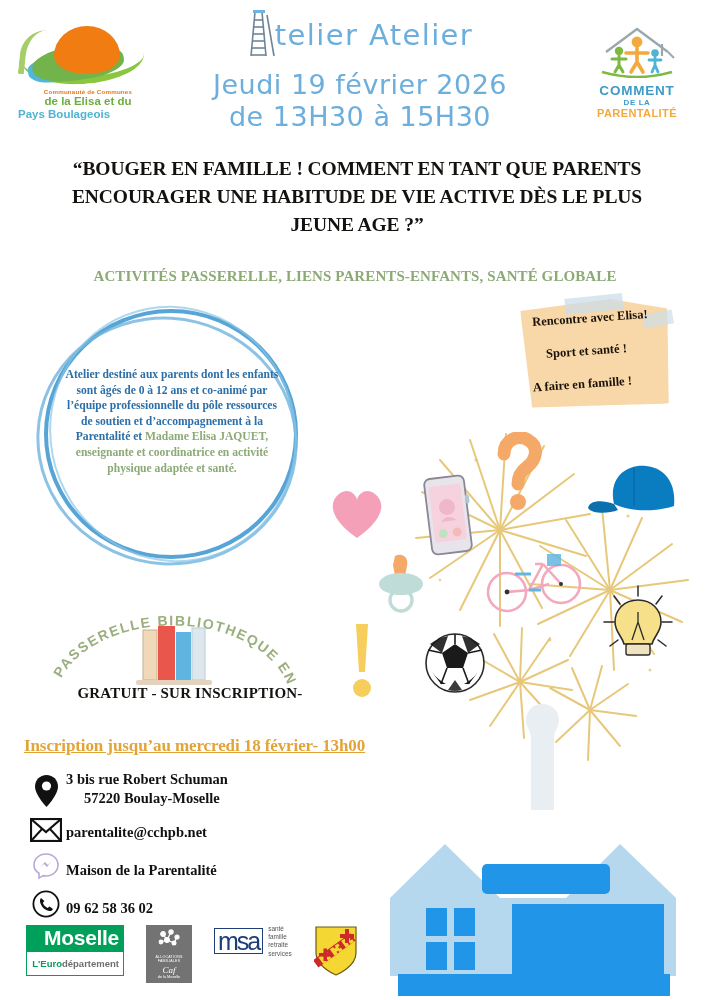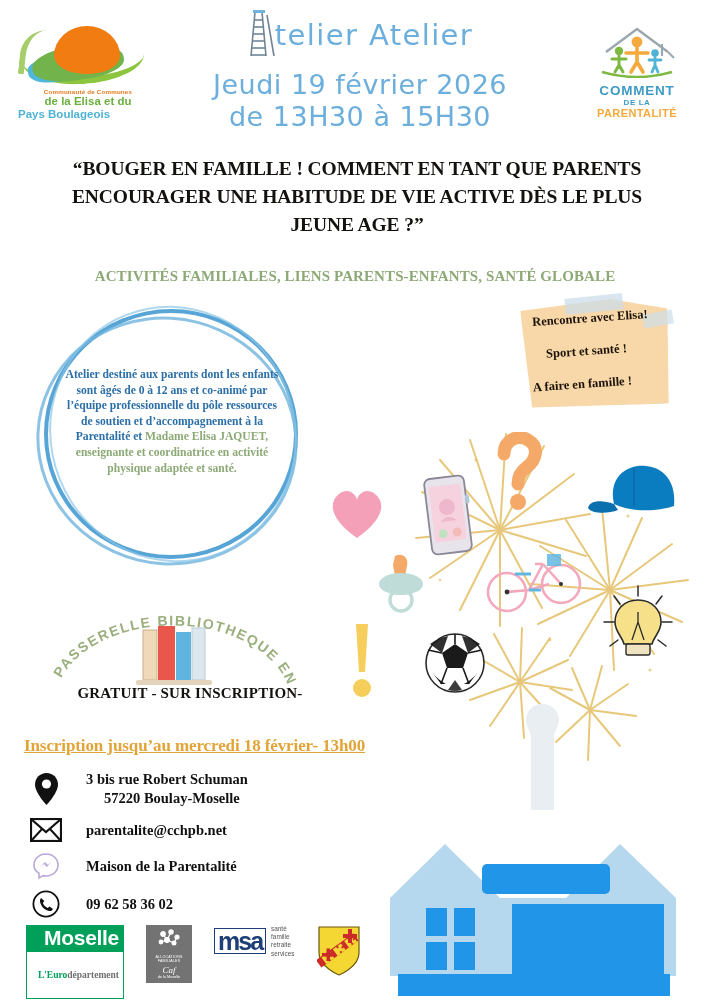--- a/index.html
+++ b/index.html
@@ -140,50 +140,50 @@
     font-family: "Liberation Serif", serif; font-weight: bold; font-size: 15px;
     color: #14120F; letter-spacing: .2px;
   }
   .inscription {
     position: absolute; left: 24px; top: 736px;
     font-family: "Liberation Serif", serif; font-weight: bold; font-size: 17px;
     color: #E3A437; letter-spacing: -.1px; text-decoration: underline;
   }
 
   .contact { position: absolute; left: 26px; top: 768px; width: 360px; }
-  .crow { display: flex; align-items: center; margin-bottom: 8px; gap: 20px; }
+  .crow { display: flex; align-items: flex-end; margin-bottom: 8px; }
   .cicon { width: 40px; flex: 0 0 40px; display: flex; justify-content: center; padding-top: 2px; }
   .ctext {
     font-family: "Liberation Serif", serif; font-weight: bold;
     font-size: 14.5px; color: #111; line-height: 19px; padding-top: 2px;
   }
   .ctext .indent { padding-left: 18px; display: block; }
 
   
   .footer { position: absolute; left: 26px; top: 925px; display: flex; align-items: flex-start; gap: 22px; }
   .moselle-logo { width: 98px; text-align: right; }
   .mos-top {
     background: #00A05A; color: #fff; font-family: "Liberation Sans", sans-serif;
     font-weight: bold; font-size: 21px; padding: 1px 5px 2px; letter-spacing: -.3px;
   }
   .mos-bot {
-    border: 1.5px solid #00A05A; border-top: none; font-family: Liberation Serif, serif;
-    font-size: 9.5px; padding: 18px 4px; color: #6f6f6f; font-weight: bold;
+    border: 1.5px solid #00A05A; border-top: none; font-family: Liberation Sans, sans-serif;
+    font-size: 9.5px; padding: 6px 4px; color: #6f6f6f; font-weight: bold;
   }
   .mos-bot b { color: #00A05A; }
 
   .caf-logo { width: 46px; background: #737373; text-align: center; padding: 3px 2px 4px; }
   .caf-t1 { font-family: "Liberation Sans", sans-serif; font-size: 3.6px; color: #fff;
             letter-spacing: .2px; margin-top: 1px; line-height: 4.4px; }
   .caf-t2 { font-family: "Liberation Serif", serif; font-size: 9px; color: #fff;
             font-style: italic; margin-top: 1px; }
   .caf-t3 { font-family: "Liberation Sans", sans-serif; font-size: 3.8px; color: #fff; }
 
   .msa-logo { display: flex; align-items: center; gap: 5px; }
-  .msa-mark { font-family: "Liberation Sans", sans-serif; font-weight: bold; font-size: 25px;
+  .msa-mark { font-family: "Liberation Sans", sans-serif; font-weight: normal; font-size: 25px;
               color: #1D3E77; border: 1.5px solid #1D3E77; padding: 0 3px; line-height: 24px;
               letter-spacing: -2px; text-align: right; }
   .msa-words { font-family: "Liberation Sans", sans-serif; font-size: 6.4px; color: #555;
                line-height: 8.2px; }
 
   .blazon { width: 44px; height: 52px; }
 
   .illus { position: absolute; pointer-events: none; }
 </style>
 </head>
@@ -246,21 +246,21 @@
         <path d="M63 35 L63 43 M57 38 L69 38 M63 43 L60 50 M63 43 L66 50" stroke="#4FB3D4" stroke-width="2.8" fill="none" stroke-linecap="round"></path>
         <path d="M10 50 Q45 60 80 50" stroke="#7DB843" stroke-width="2.6" fill="none"></path>
       </svg>
       <div class="mp-t1">COMMENT</div>
       <div class="mp-t2">DE LA</div>
       <div class="mp-t3">PARENTALITÉ</div>
     </div>
   </div>
 
   <div class="headline">“BOUGER EN FAMILLE ! COMMENT EN TANT QUE PARENTS ENCOURAGER UNE HABITUDE DE VIE ACTIVE DÈS LE PLUS JEUNE AGE ?”</div>
-  <div class="subtitle">ACTIVITÉS FAMILIALES, LIENS PARENTS-ENFANTS, SANTÉ GLOBALE</div>
+  <div class="subtitle">ACTIVITÉS PASSERELLE, LIENS PARENTS-ENFANTS, SANTÉ GLOBALE</div>
 
   <svg class="illus" style="left:380px; top:420px;" width="320" height="350" viewBox="0 0 320 350">
     <g stroke="#E3BE63" stroke-width="2" fill="none" opacity=".85" stroke-linecap="round">
       <g transform="translate(120,110)">
         <line x1="0" y1="0" x2="-78" y2="-38"></line>
           <line x1="0" y1="0" x2="-60" y2="-70"></line>
         <line x1="0" y1="0" x2="-30" y2="-90"></line>
           <line x1="0" y1="0" x2="6" y2="-96"></line>
         <line x1="0" y1="0" x2="44" y2="-84"></line>
           <line x1="0" y1="0" x2="74" y2="-56"></line>

